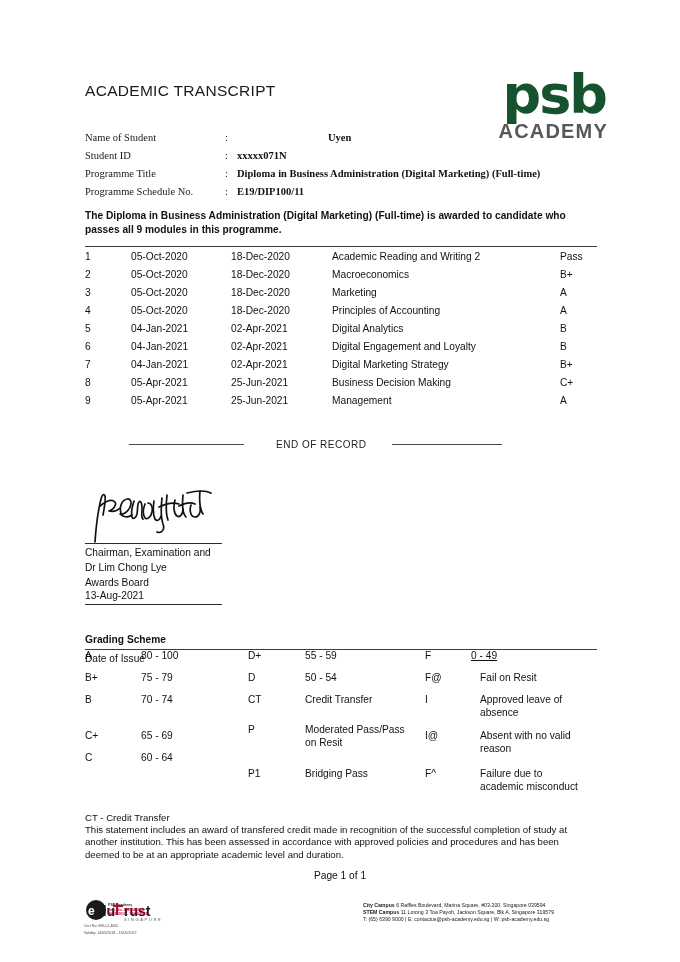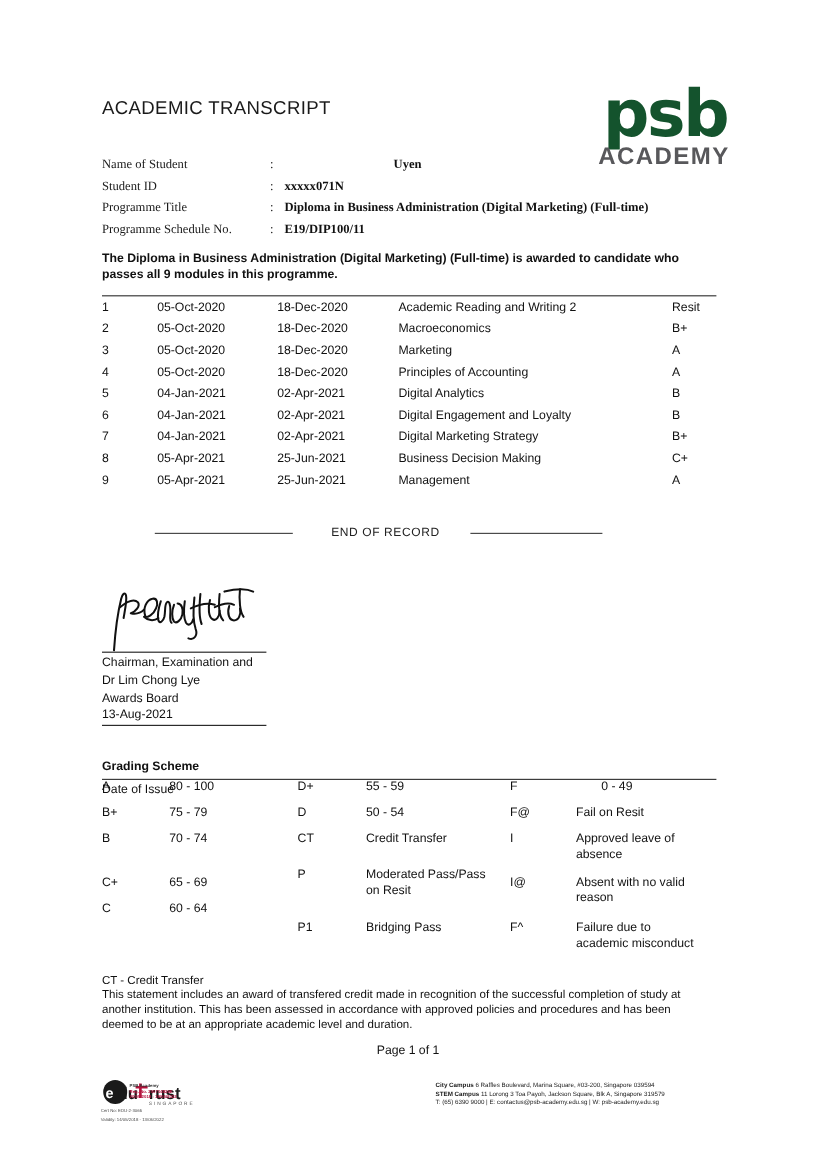--- a/index.html
+++ b/index.html
@@ -243,21 +243,21 @@
   <div class="awarded">The Diploma in Business Administration (Digital Marketing) (Full-time) is awarded to candidate who passes all 9 modules in this programme.</div>
 
   <div class="modules">
     <div class="rule"></div>
     <div id="modules-body">
         <div class="mrow">
           <span class="c-sn">1</span>
           <span class="c-start">05-Oct-2020</span>
           <span class="c-end">18-Dec-2020</span>
           <span class="c-title">Academic Reading and Writing 2</span>
-          <span class="c-grade">Resit</span>
+          <span class="c-grade">Pass</span>
         </div>
         <div class="mrow">
           <span class="c-sn">2</span>
           <span class="c-start">05-Oct-2020</span>
           <span class="c-end">18-Dec-2020</span>
           <span class="c-title">Macroeconomics</span>
           <span class="c-grade">B+</span>
         </div>
         <div class="mrow">
           <span class="c-sn">3</span>
@@ -367,21 +367,21 @@
         <div class="gcell" style="left: 220px; top: 0px; width: 110px;">55 - 59</div>
         <div class="gcell" style="left: 163px; top: 22px;">D</div>
         <div class="gcell" style="left: 220px; top: 22px; width: 110px;">50 - 54</div>
         <div class="gcell" style="left: 163px; top: 44px;">CT</div>
         <div class="gcell" style="left: 220px; top: 44px; width: 110px;">Credit Transfer</div>
         <div class="gcell" style="left: 163px; top: 74px;">P</div>
         <div class="gcell" style="left: 220px; top: 74px; width: 110px;">Moderated Pass/Pass on Resit</div>
         <div class="gcell" style="left: 163px; top: 118px;">P1</div>
         <div class="gcell" style="left: 220px; top: 118px; width: 110px;">Bridging Pass</div>
         <div class="gcell" style="left: 340px; top: 0px;">F</div>
-        <div class="gcell" style="left: 416px; top: 0px; width: 105px;">0 - 49</div>
+        <div class="gcell" style="left: 386px; top: 0px; width: 105px; text-decoration: underline;">0 - 49</div>
         <div class="gcell" style="left: 340px; top: 22px;">F@</div>
         <div class="gcell" style="left: 395px; top: 22px; width: 105px;">Fail on Resit</div>
         <div class="gcell" style="left: 340px; top: 44px;">I</div>
         <div class="gcell" style="left: 395px; top: 44px; width: 105px;">Approved leave of absence</div>
         <div class="gcell" style="left: 340px; top: 80px;">I@</div>
         <div class="gcell" style="left: 395px; top: 80px; width: 105px;">Absent with no valid reason</div>
         <div class="gcell" style="left: 340px; top: 118px;">F^</div>
         <div class="gcell" style="left: 395px; top: 118px; width: 105px;">Failure due to academic misconduct</div>
       </div>
   </div>

